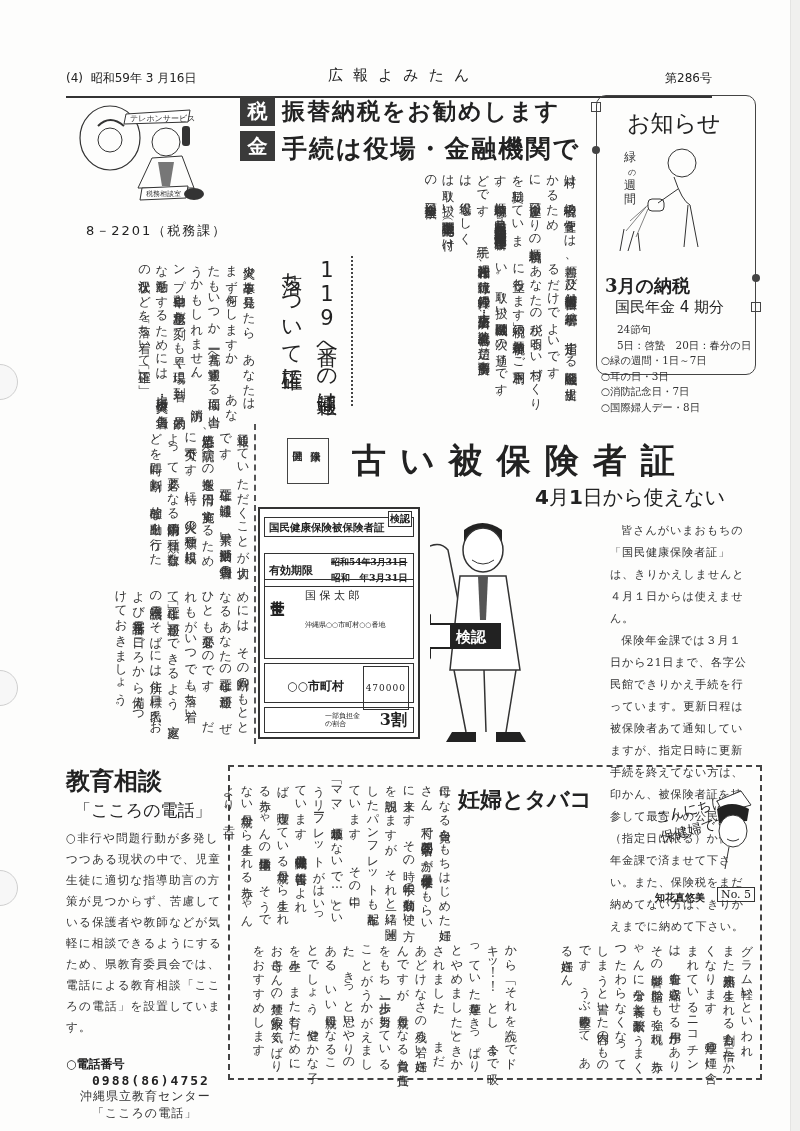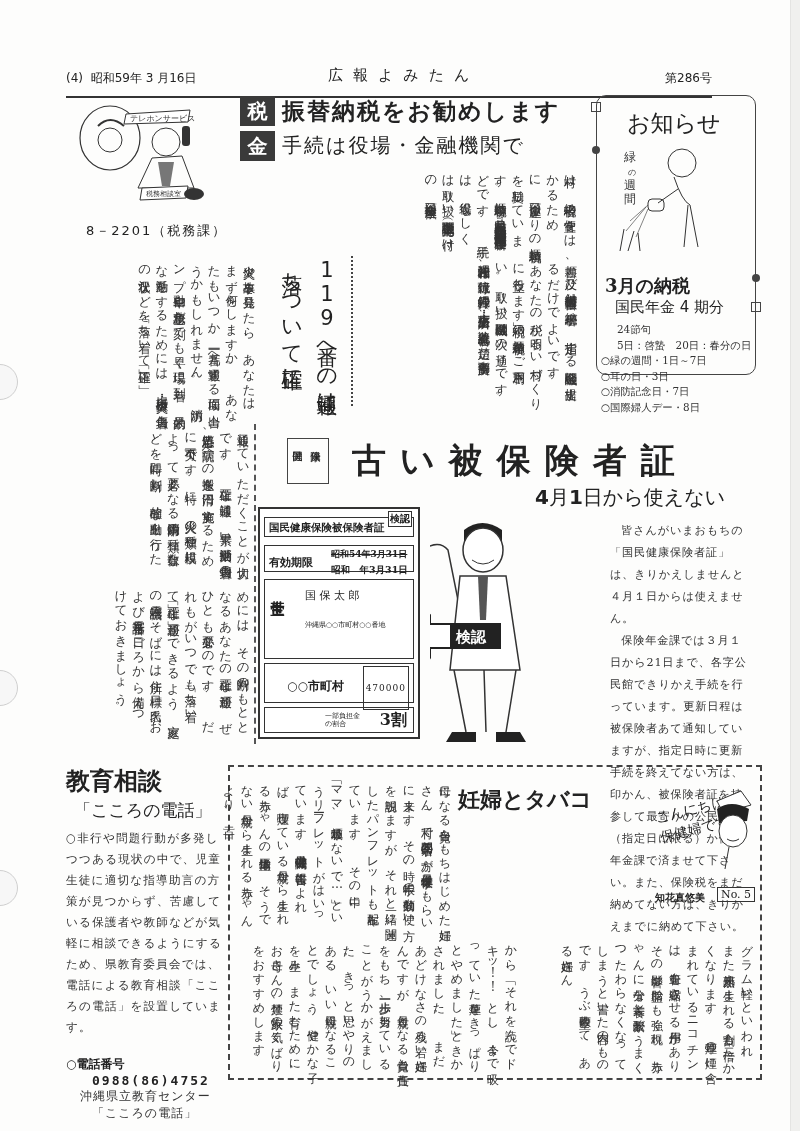--- a/index.html
+++ b/index.html
@@ -18,21 +18,21 @@
   .hdr .issue { position: absolute; right: 0; top: 4px; font-size: 12px; font-family: "DejaVu Sans", sans-serif; }
 
   .vt { writing-mode: vertical-rl; text-orientation: upright; }
   .body-txt { font-size: 12.4px; line-height: 17.4px; color: #333; letter-spacing: 0.5px; }
 
   
   .tel-illus { position: absolute; left: 78px; top: 96px; width: 130px; height: 110px; }
   .tel-num { position: absolute; left: 86px; top: 222px; font-size: 13px; font-family: "DejaVu Sans", sans-serif; letter-spacing: 2px; }
   .tax-badge { position: absolute; width: 35px; height: 30px; background: #3a3a3a; color: #fff; font-size: 20px; text-align: center; line-height: 30px; font-weight: bold; }
   .tax-h1 { position: absolute; left: 282px; top: 96px; font-size: 23px; font-weight: bold; letter-spacing: 2px; white-space: nowrap; }
-  .tax-h2 { position: absolute; left: 282px; top: 132px; font-size: 20px; font-weight: normal; letter-spacing: 2px; white-space: nowrap; }
+  .tax-h2 { position: absolute; left: 282px; top: 132px; font-size: 25px; font-weight: bold; letter-spacing: 2px; white-space: nowrap; }
   .tax-col1 { position: absolute; left: 234px; top: 166px; width: 345px; height: 86px; }
   .tax-col2 { position: absolute; left: 352px; top: 255px; width: 228px; height: 150px; }
   .deco-vline { position: absolute; left: 351px; top: 256px; width: 4px; height: 150px; border-left: 2px dotted #444; }
 
   
   .fire-head { position: absolute; left: 262px; top: 258px; width: 82px; height: 170px; font-size: 21px; line-height: 35px; font-family: "DejaVu Sans", sans-serif; }
   .fire-col1 { position: absolute; left: 48px; top: 256px; width: 210px; height: 160px; }
   .fire-col2 { position: absolute; left: 48px; top: 424px; width: 204px; height: 148px; }
   .fire-col3 { position: absolute; left: 48px; top: 582px; width: 204px; height: 148px; }
   .fire-rule { position: absolute; left: 254px; top: 424px; width: 2px; height: 320px; border-left: 2px dashed #555; }
@@ -172,21 +172,21 @@
   <div class="kh-body">
     <p>皆さんがいまおもちの「国民健康保険者証」は、きりかえしませんと４月１日からは使えません。</p>
     <p>保険年金課では３月１日から21日まで、各字公民館できりかえ手続を行っています。更新日程は被保険者あて通知していますが、指定日時に更新手続を終えてない方は、印かん、被保険者証を持参して最寄りの公民館（指定日に限る）か保険年金課で済ませて下さい。また、保険税をまだ納めてない方は、きりかえまでに納めて下さい。</p>
   </div>
 
   <div class="card">
     <div class="row" style="top:8px; height:20px">
       <span class="cap" style="top:3px; left:4px">国民健康保険被保険者証</span>
     </div>
     <span style="position:absolute; right:6px; top:2px; font-size:10px; font-weight:bold; border:1px solid #333; background:#fff; padding:0 1px">検認</span>
-    <div class="row" style="top:36px; height:27px">
+    <div class="row" style="top:44px; height:34px">
       <span style="position:absolute; left:4px; top:9px; font-size:11px; font-weight:bold">有効期限</span>
       <span style="position:absolute; left:66px; top:2px; font-size:9px; text-decoration:line-through; font-weight:bold">昭和54年3月31日</span>
       <span style="position:absolute; left:66px; top:18px; font-size:9.5px; font-weight:bold">昭和　年3月31日</span>
     </div>
     <div class="row" style="top:70px; height:80px">
       <span class="vt" style="position:absolute; left:4px; top:10px; font-size:14px; font-weight:bold">世帯主</span>
       <span style="position:absolute; left:40px; top:8px; font-size:11px">国 保 太 郎</span>
       <span style="position:absolute; left:40px; top:40px; font-size:7px">沖縄県○○市町村○○番地</span>
     </div>
     <div class="row" style="top:154px; height:40px">

